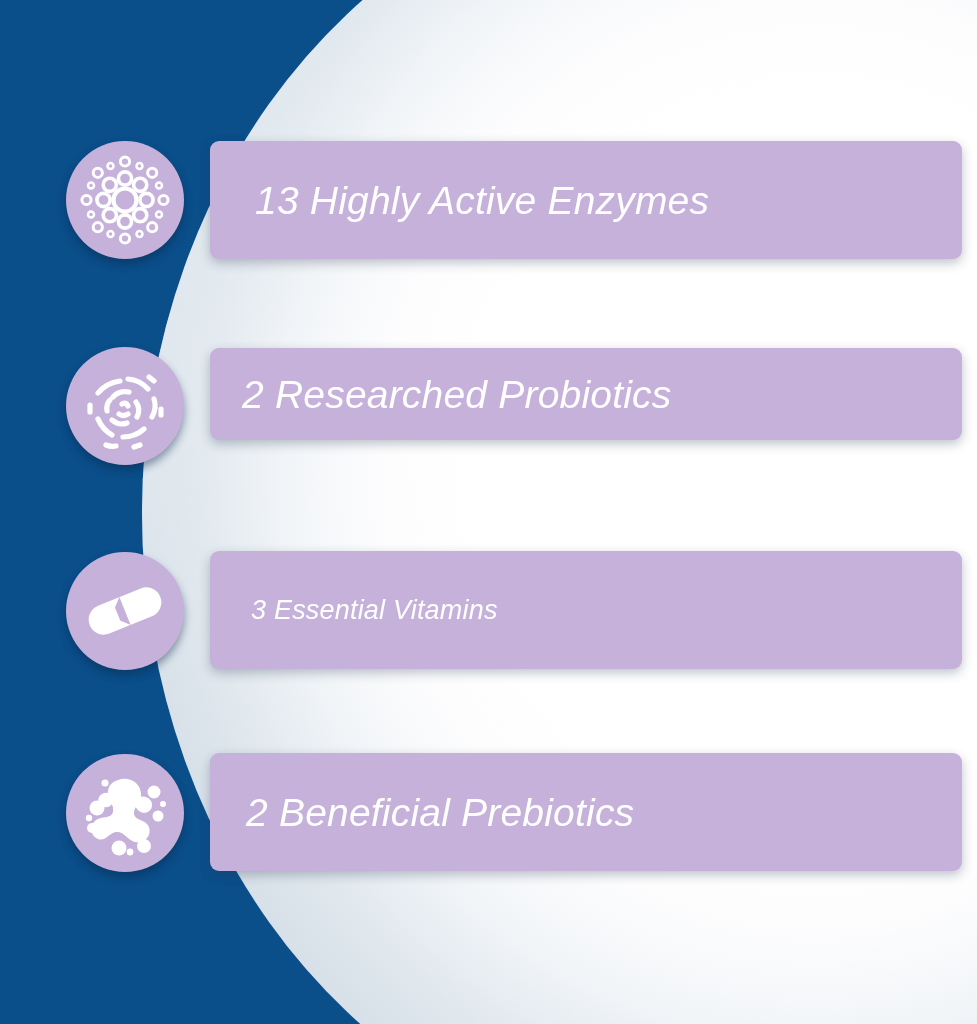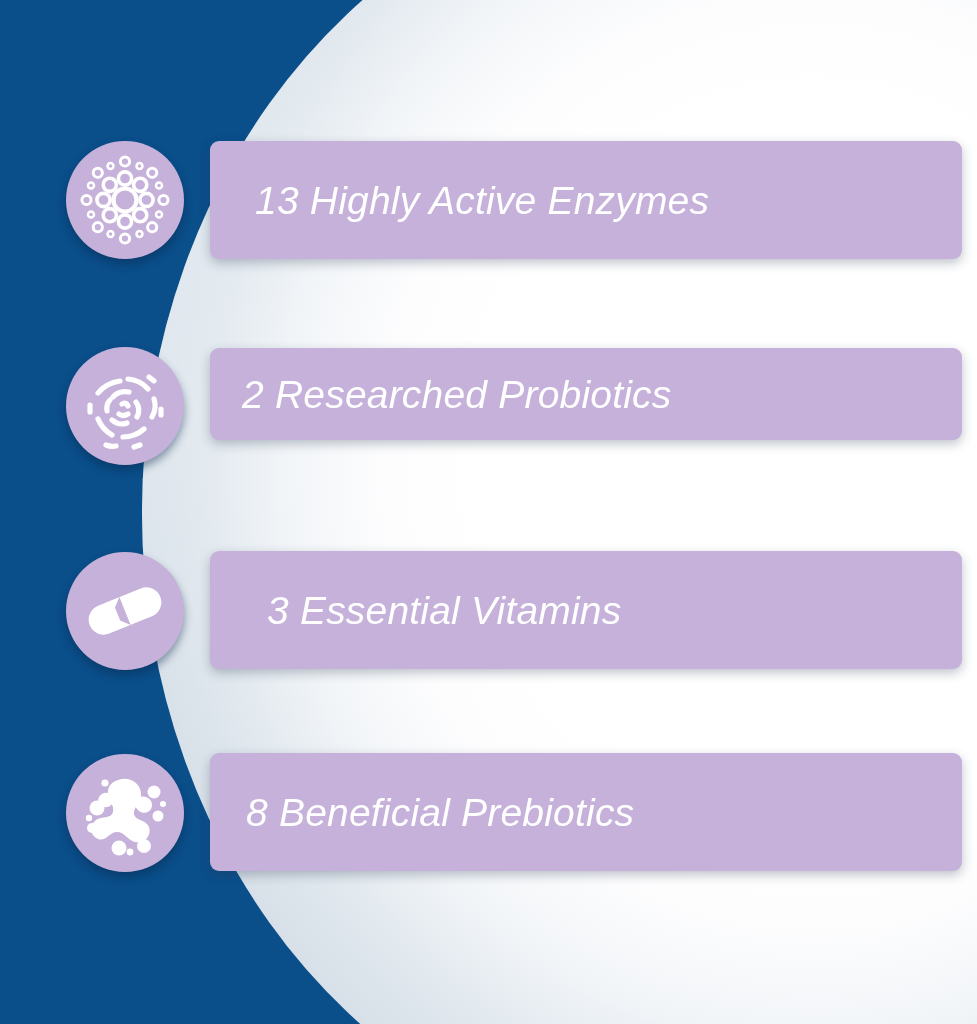--- a/index.html
+++ b/index.html
@@ -164,21 +164,21 @@
   <div class="row">
     <div class="icon-bubble" style="left:66px; top:552px;">
       <svg width="92" height="92" viewBox="0 0 92 92">
         <g transform="rotate(-22 46 46)">
           <rect x="8" y="31" width="76" height="30" rx="15" ry="15" fill="#ffffff"></rect>
           <path d="M46 31 L46 61 L38 53 L38 39 Z" fill="#c5b1da"></path>
         </g>
       </svg>
     </div>
     <div class="label-bar" style="top:551px; height:118px; width:752px;">
-      <span class="label-text" style="margin-left:57px; font-size:39px;text-align:right;">3 Essential Vitamins</span>
+      <span class="label-text" style="margin-left:41px; font-size:27px;text-align:right;">3 Essential Vitamins</span>
     </div>
   </div>
 
   <div class="row">
     <div class="icon-bubble" style="left:66px; top:754px;">
       <svg width="94" height="94" viewBox="0 0 94 94">
         <g fill="#ffffff">
           <path d="M40 14
                    C50 10 62 16 63 27
                    C64 37 56 40 56 47
@@ -199,17 +199,17 @@
           <circle cx="41" cy="82" r="7.5"></circle>
           <circle cx="14" cy="62" r="5"></circle>
           <circle cx="11" cy="52" r="3.2"></circle>
           <circle cx="85" cy="38" r="3"></circle>
           <circle cx="52" cy="86" r="3.4"></circle>
           <circle cx="27" cy="17" r="3.6"></circle>
         </g>
       </svg>
     </div>
     <div class="label-bar" style="top:753px; height:118px; width:752px;">
-      <span class="label-text" style="margin-left:36px; font-size:39px;">8 Beneficial Prebiotics</span>
+      <span class="label-text" style="margin-left:36px; font-size:39px;">2 Beneficial Prebiotics</span>
     </div>
   </div>
 
 </div>
 
 </body></html>

